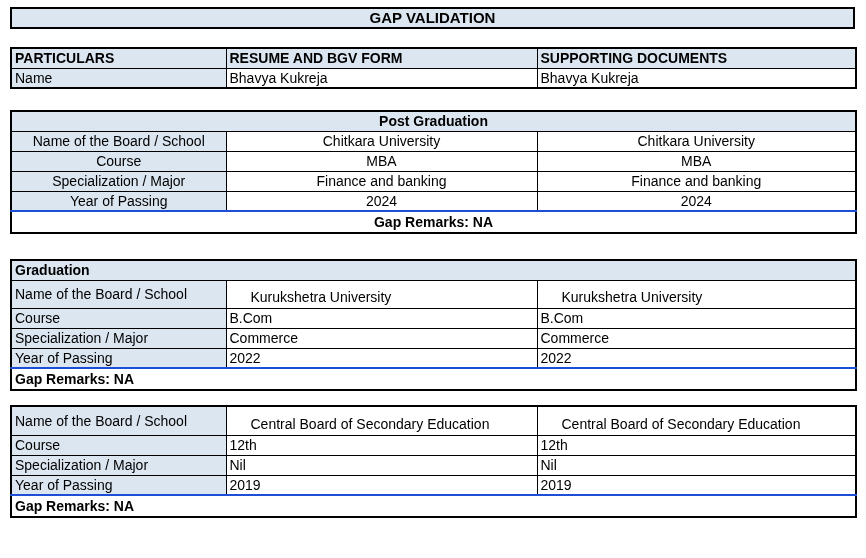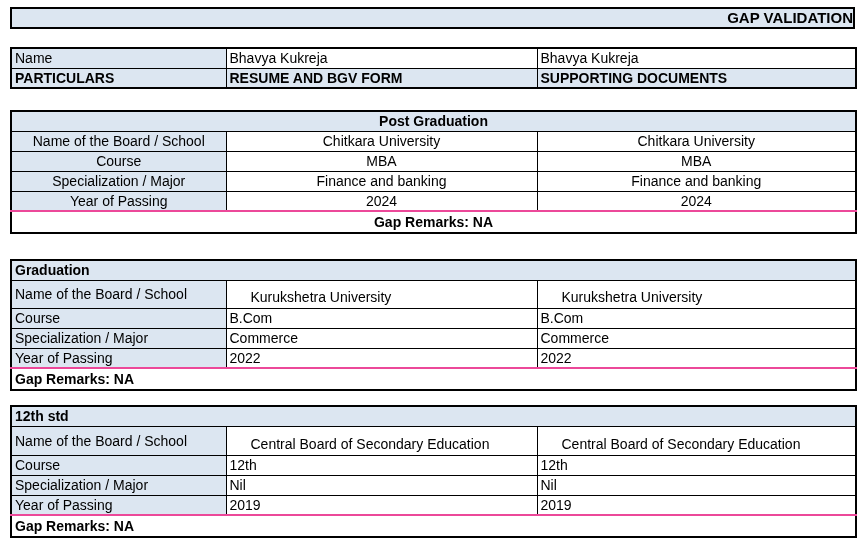--- a/index.html
+++ b/index.html
@@ -9,21 +9,21 @@
     font-size: 14px;
     color: #000000;
   }
   .page { padding: 7px 0 0 10px; width: 866px; }
 
   .title-bar {
     width: 845px; height: 22px;
     border: 2px solid #000;
     background: #dce6f1;
     font-weight: bold; font-size: 15px;
-    text-align: right; line-height: 18px;
+    text-align: center; line-height: 18px;
     margin-bottom: 18px;
   }
 
   table {
     border-collapse: collapse;
     table-layout: fixed;
     width: 845px;
     border: 2px solid #000;
   }
   col.c1 { width: 215px; }
@@ -39,21 +39,21 @@
     white-space: nowrap;
   }
   td.fill  { background: #dce6f1; }
   td.bold  { font-weight: bold; }
 
   tr.tall28 td { height: 28px; }
   tr.tall29 td { height: 29px; }
   tr.tall28 td.val, tr.tall29 td.val { vertical-align: bottom; padding-bottom: 3px; padding-left: 24px; }
 
   td.gap-remarks {
-    border-top: 2px solid #ec4899;
+    border-top: 2px solid #1d4ed8;
     font-weight: bold;
     height: 22px;
     background: #ffffff;
   }
 
   .mb-t1 { margin-bottom: 21px; }
   .mb-t2 { margin-bottom: 25px; text-align: center; }
   .mb-t3 { margin-bottom: 14px; border-radius: 31px; }
 </style>
 </head>
@@ -64,28 +64,28 @@
   <div class="title-bar">GAP VALIDATION</div>
 
   <table class="mb-t1">
     <colgroup>
         <col class="c1">
         <col class="c2">
         <col class="c3">
       </colgroup>
     <tbody>
         <tr>
+      <td class="fill bold">PARTICULARS</td>
+      <td class="fill bold">RESUME AND BGV FORM</td>
+      <td class="fill bold">SUPPORTING DOCUMENTS</td>
+    </tr>
+    <tr>
       <td class="fill">Name</td>
       <td class="val">Bhavya Kukreja</td>
       <td class="val">Bhavya Kukreja</td>
-    </tr>
-    <tr>
-      <td class="fill bold">PARTICULARS</td>
-      <td class="fill bold">RESUME AND BGV FORM</td>
-      <td class="fill bold">SUPPORTING DOCUMENTS</td>
     </tr>
   </tbody>
     </table>
 
   <table class="mb-t2">
     <colgroup>
         <col class="c1">
         <col class="c2">
         <col class="c3">
       </colgroup>
@@ -155,23 +155,20 @@
   </tbody>
     </table>
 
   <table>
     <colgroup>
         <col class="c1">
         <col class="c2">
         <col class="c3">
       </colgroup>
     <tbody>
-        <tr>
-      <td class="fill bold" colspan="3">12th std</td>
-    </tr>
     <tr class="tall29">
       <td class="fill">Name of the Board / School</td>
       <td class="val">Central Board of Secondary Education</td>
       <td class="val">Central Board of Secondary Education</td>
     </tr>
     <tr>
       <td class="fill">Course</td>
       <td class="val">12th</td>
       <td class="val">12th</td>
     </tr>

